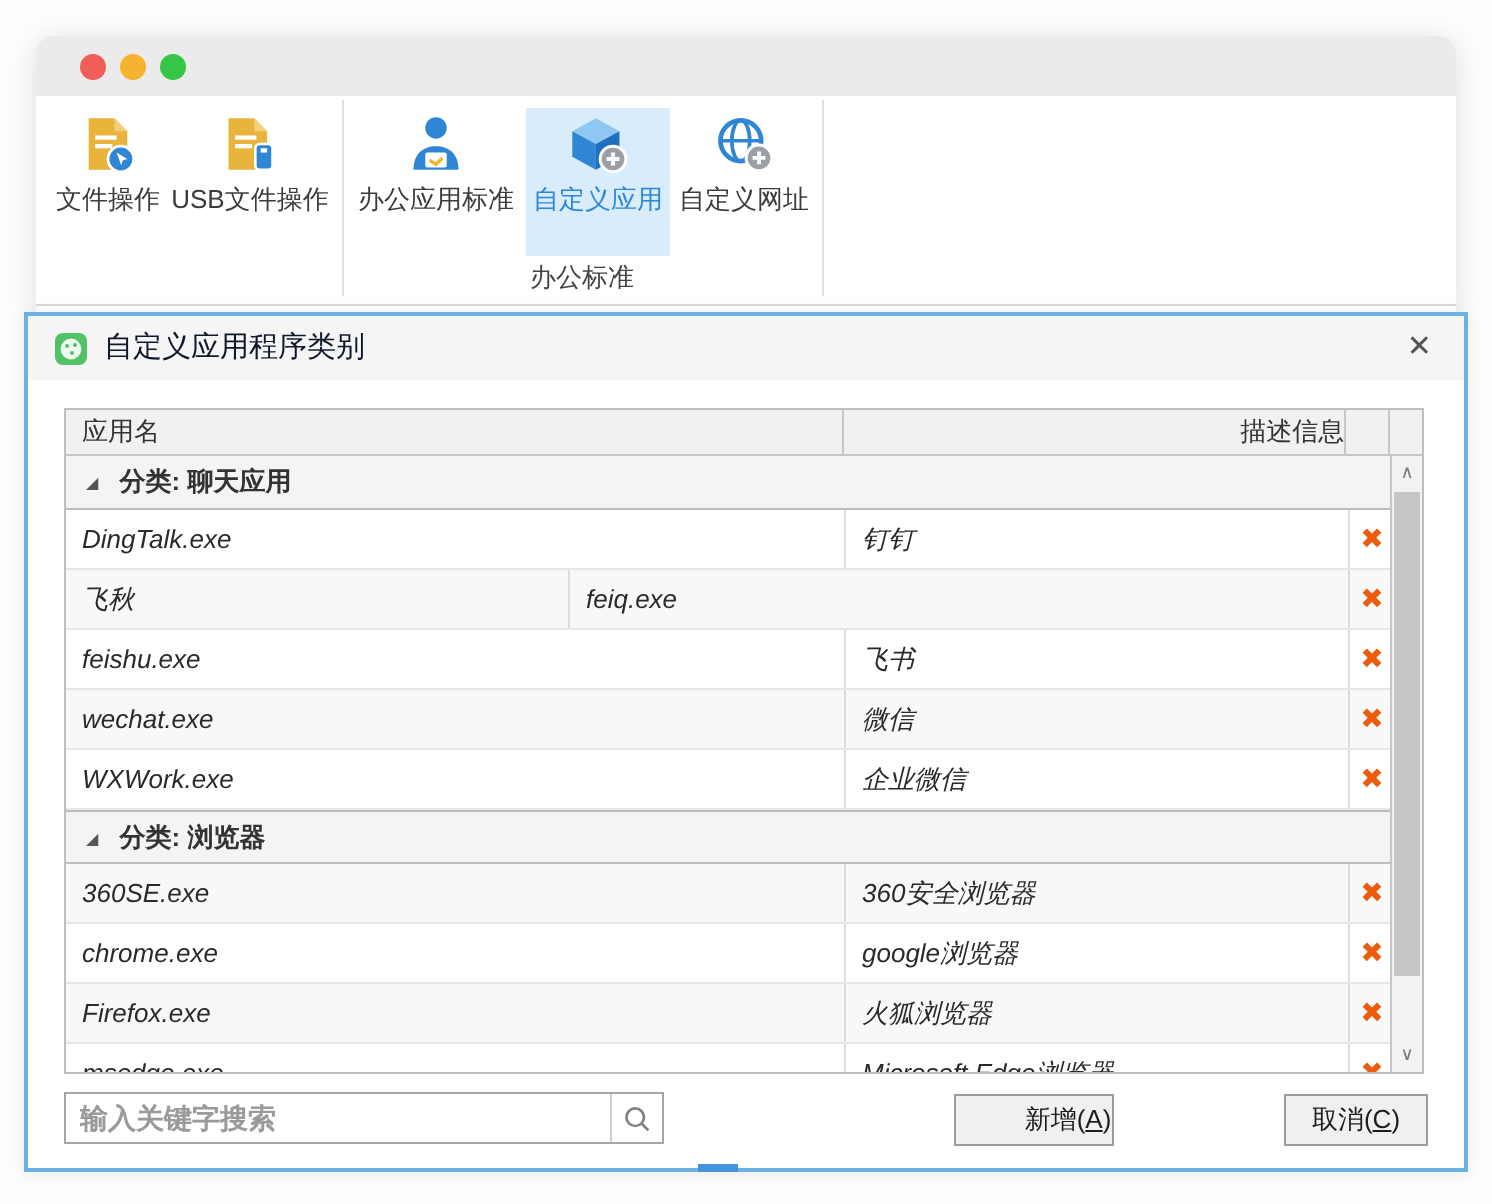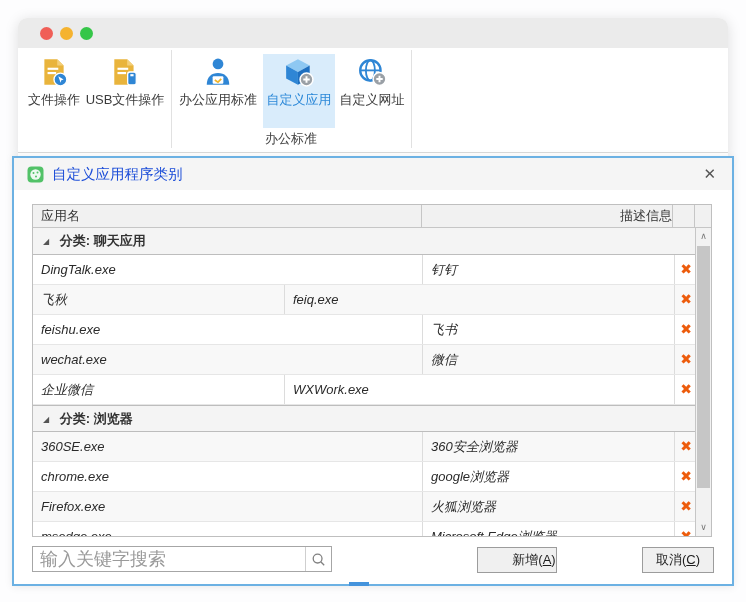--- a/index.html
+++ b/index.html
@@ -22,21 +22,21 @@
   .ritem .rlabel{display:block;font-size:13px;color:#3c3c3c;white-space:nowrap;line-height:17px;}
   .ritem.selected{background:#d9ecfb;}
   .ritem.selected .rlabel{color:#2b88d8;}
   .rgroup-label{position:absolute;left:153px;width:240px;top:82px;text-align:center;font-size:13px;color:#444;}
 
   
   .dialog{position:absolute;left:12px;top:156px;width:722px;height:430px;background:#fff;
           border:2px solid #6cb1e3;box-sizing:border-box;box-shadow:0 1px 8px rgba(0,0,0,.08);}
   .dlg-titlebar{position:absolute;left:0;top:0;right:0;height:32px;background:#f5f5f5;}
   .dlg-icon{position:absolute;left:13px;top:8px;width:17px;height:17px;}
-  .dlg-title{position:absolute;left:38px;top:0;line-height:32px;font-size:14.5px;color:#1d4ed8;}
+  .dlg-title{position:absolute;left:38px;top:0;line-height:32px;font-size:14.5px;color:#0f172a;}
   .dlg-close{position:absolute;right:16px;top:0;line-height:32px;font-size:15px;color:#555;cursor:pointer;}
 
   
   .grid{position:absolute;left:18px;top:46px;width:680px;height:333px;border:1px solid #bfbfbf;box-sizing:border-box;background:#fff;}
   .ghead{display:flex;height:23px;background:#f1f1f1;border-bottom:1px solid #c6c6c6;box-sizing:border-box;}
   .ghead .hc{box-sizing:border-box;border-right:1px solid #c6c6c6;font-size:13px;color:#333;line-height:22px;padding-left:8px;overflow:hidden;}
   .hc.h1{width:390px;}.hc.h2{width:252px;text-align:right;}.hc.h3{width:22px;padding:0;}.hc.h4{width:16px;padding:0;border-right:none;}
   .gbody{position:relative;height:308px;overflow:hidden;}
   .grow-row{position:relative;height:27px;background:#f4f4f4;border-top:1px solid #bdbdbd;border-bottom:1px solid #bdbdbd;
             box-sizing:border-box;line-height:25px;padding-left:10px;font-size:13px;font-weight:bold;color:#333;width:664px;}
@@ -54,21 +54,21 @@
   
   .vscroll{position:absolute;right:0;top:0;bottom:0;width:16px;background:#f2f2f2;border-left:1px solid #c6c6c6;box-sizing:border-box;z-index:3;}
   .varrow{position:absolute;left:0;width:15px;height:15px;text-align:center;font-size:9px;color:#777;line-height:15px;cursor:pointer;}
   .varrow.up{top:1px;}
   .varrow.down{bottom:1px;}
   .vthumb{position:absolute;left:1px;top:18px;width:13px;height:242px;background:#c6c6c6;cursor:pointer;}
 
   
   .searchbox{position:absolute;left:18px;top:388px;width:300px;height:26px;border:1px solid #a6a6a6;box-sizing:border-box;background:#fff;}
   .searchbox input{position:absolute;left:0;top:0;width:272px;height:24px;border:none;outline:none;padding:0 0 0 7px;
-                   font-size:18px;color:#be185d;font-family:inherit;background:transparent;}
+                   font-size:14px;color:#be185d;font-family:inherit;background:transparent;font-weight:bold;}
   .searchbox input::placeholder{color:#9a9a9a;}
   .search-btn{position:absolute;right:0;top:0;width:25px;height:24px;border-left:1px solid #cfcfcf;cursor:pointer;
               display:flex;align-items:center;justify-content:center;}
   .btn{position:absolute;height:26px;background:#f0f0f0;border:1px solid #9c9c9c;font-size:13px;color:#1d1d1d;
        font-family:inherit;cursor:pointer;padding:0;text-align:center;line-height:24px;box-sizing:border-box;}
   .btn.add{left:463px;top:389px;width:80px;padding-left:34px;}
   .btn.save{left:544px;top:388px;width:76px;height:28px;border:2px solid #3a3a3a;line-height:24px;}
   .btn.cancel{left:628px;top:389px;width:72px;}
   .btn u{text-decoration:underline;}
   .grip{position:absolute;left:335px;bottom:-2px;width:20px;height:4px;background:#4493dc;z-index:4;}
@@ -202,22 +202,22 @@
           <div class="cell c1">feishu.exe</div>
           <div class="cell c2">飞书</div>
           <div class="cell cx"><span class="xmark">✖</span></div>
         </div>
         <div class="drow alt">
           <div class="cell c1">wechat.exe</div>
           <div class="cell c2">微信</div>
           <div class="cell cx"><span class="xmark">✖</span></div>
         </div>
         <div class="drow">
+          <div class="cell c1">WXWork.exe</div>
           <div class="cell c2">企业微信</div>
-          <div class="cell c1">WXWork.exe</div>
           <div class="cell cx"><span class="xmark">✖</span></div>
         </div>
 
         <div class="grow-row">
           <span class="tri">◢</span>
           <span>分类: 浏览器</span>
         </div>
 
         <div class="drow alt">
           <div class="cell c1">360SE.exe</div>

